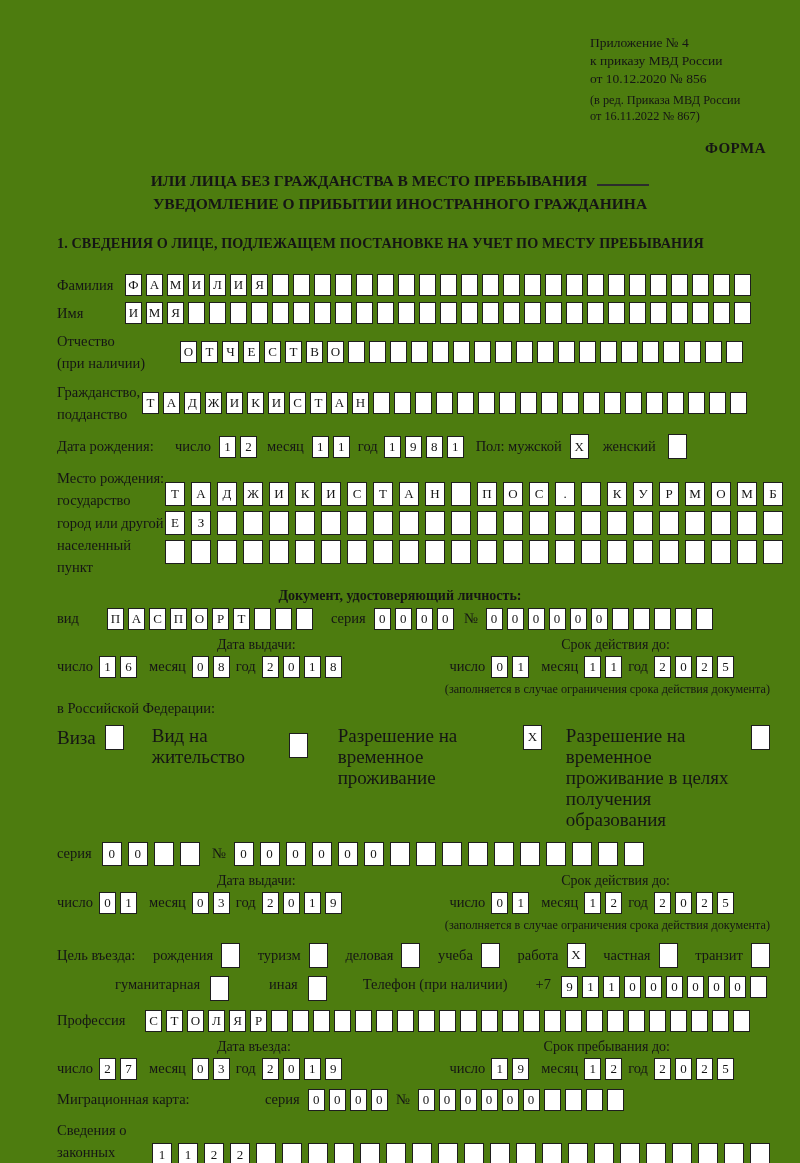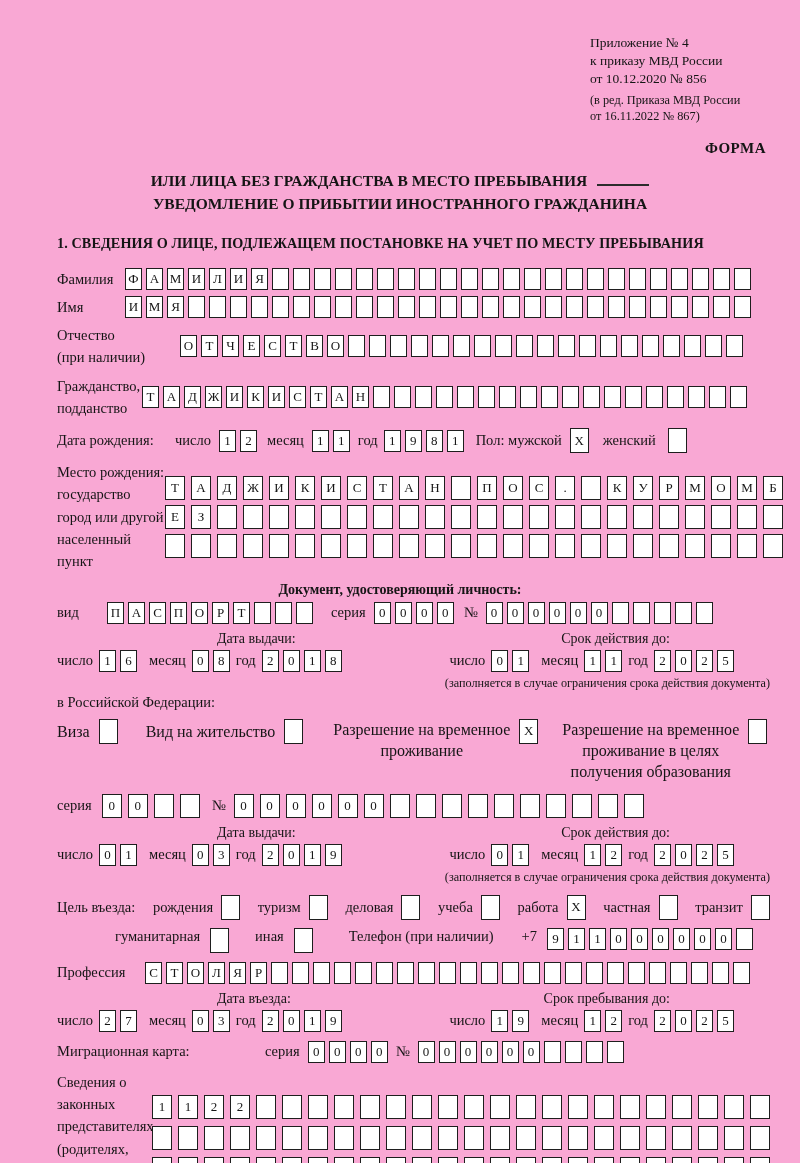--- a/index.html
+++ b/index.html
@@ -1,17 +1,17 @@
 <!DOCTYPE html>
 <html><head>
 <meta charset="utf-8">
 <style>
   html,body{margin:0;padding:0;background:#fff;}
   .page{
-    width:800px;height:1163px;box-sizing:border-box;background:#f9a8d4;
+    width:800px;height:1163px;box-sizing:border-box;background:#4d7c0f;
     padding:34px 30px 8px 57px;
     font-family:"Liberation Serif","DejaVu Serif",serif;color:#151515;
     position:relative;overflow:hidden;
   }
   
   .appendix-block{margin-left:533px;width:190px;}
   .appendix{font-size:13.5px;line-height:18px;white-space:pre-line;}
   .revision{font-size:12.3px;line-height:16px;margin-top:4px;white-space:pre-line;}
   .forma{text-align:right;font-weight:bold;font-size:15px;margin-top:16px;padding-right:4px;letter-spacing:.5px;}
   
@@ -38,27 +38,27 @@
   .dh-left{margin-left:160px;}
   .dh-right{margin-left:auto;margin-right:100px;}
   .drow{display:flex;align-items:center;margin-top:3px;}
   .dgrp{display:flex;align-items:center;gap:6px;font-size:14.5px;}
   .dgrp.right{margin-left:auto;margin-right:36px;}
   .dnote{font-size:12.2px;text-align:right;margin-top:4px;}
   .rvp-p{font-size:14.5px;margin-top:9px;}
   .rvp-opts{display:flex;align-items:flex-start;margin-top:8px;}
   .opt{display:flex;align-items:center;gap:9px;}
   .opt.multi{align-items:flex-start;}
-  .opt-lbl{font-size:16px;white-space:pre-line;text-align:center;line-height:21px;}
+  .opt-lbl{font-size:19px;white-space:pre-line;line-height:21px;}
   .gap28{margin-left:28px;} .gap30{margin-left:30px;} .gap24{margin-left:24px;}
   .purpose-row{display:flex;align-items:center;justify-content:space-between;margin-top:10px;}
   .pair{display:flex;align-items:center;gap:8px;}
   .purpose2{display:flex;margin-top:8px;margin-left:58px;}
   .ml6{margin-left:6px;} .ml8{margin-left:8px;} .ml10{margin-left:10px;} .ml12{margin-left:12px;}
-  .ml14{margin-left:14px;} .ml18{margin-left:18px;} .ml26{margin-left:26px;}
+  .ml14{margin-left:14px;} .ml18{margin-left:18px;} .ml26{margin-left:40px;}
   .ml28{margin-left:28px;} .ml36{margin-left:36px;}
 </style>
 </head>
 <body>
 
 <div class="page">
 
   <div class="appendix-block">
     <div class="appendix">Приложение № 4
 к приказу МВД России
@@ -68,21 +68,21 @@
   </div>
   <div class="forma">ФОРМА</div>
 
   <div class="title">
     <div><span>ИЛИ ЛИЦА БЕЗ ГРАЖДАНСТВА В МЕСТО ПРЕБЫВАНИЯ</span><span class="blank"></span></div>
     <div>УВЕДОМЛЕНИЕ О ПРИБЫТИИ ИНОСТРАННОГО ГРАЖДАНИНА</div>
   </div>
 
   <div class="sec-h">1. СВЕДЕНИЯ О ЛИЦЕ, ПОДЛЕЖАЩЕМ ПОСТАНОВКЕ НА УЧЕТ ПО МЕСТУ ПРЕБЫВАНИЯ</div>
 
-  <div class="frow" style="margin-top:16px">
+  <div class="frow" style="margin-top:22px">
     <span class="lbl w68">Фамилия</span>
     <span class="cells">
         <span class="cell">Ф</span>
         <span class="cell">А</span>
         <span class="cell">М</span>
         <span class="cell">И</span>
         <span class="cell">Л</span>
         <span class="cell">И</span>
         <span class="cell">Я</span>
         <span class="cell"></span>

